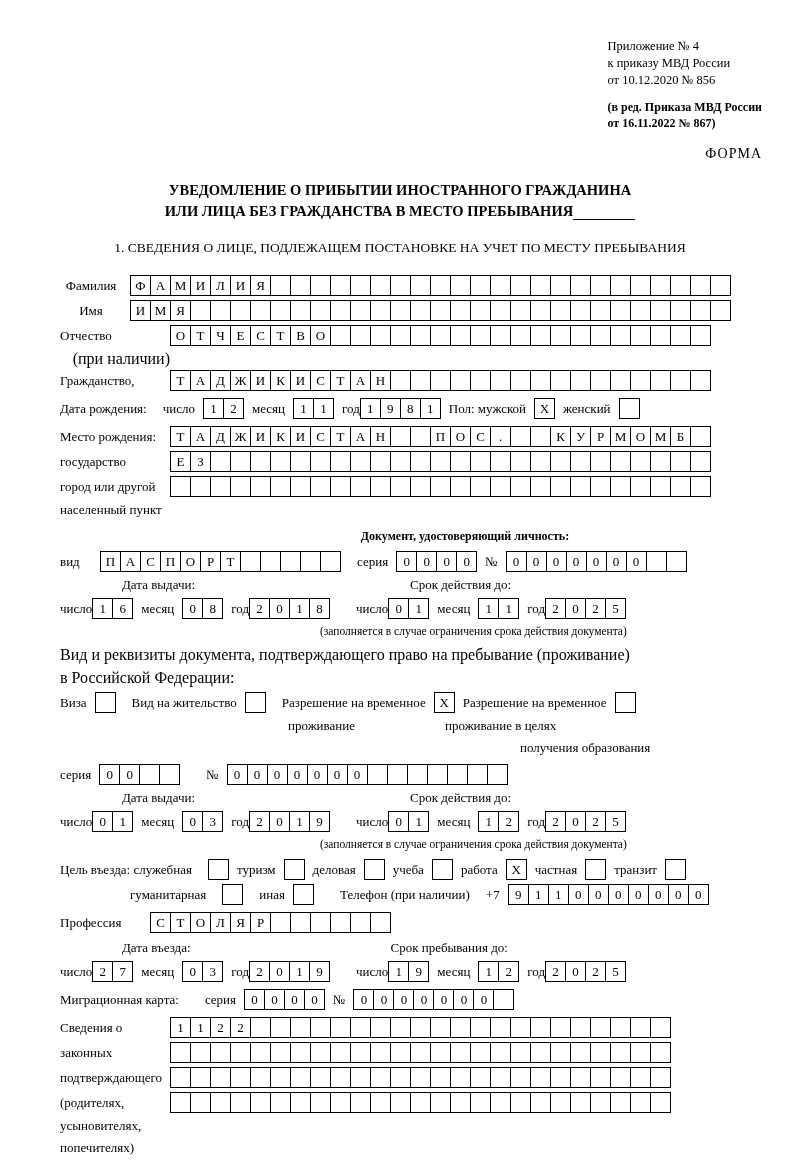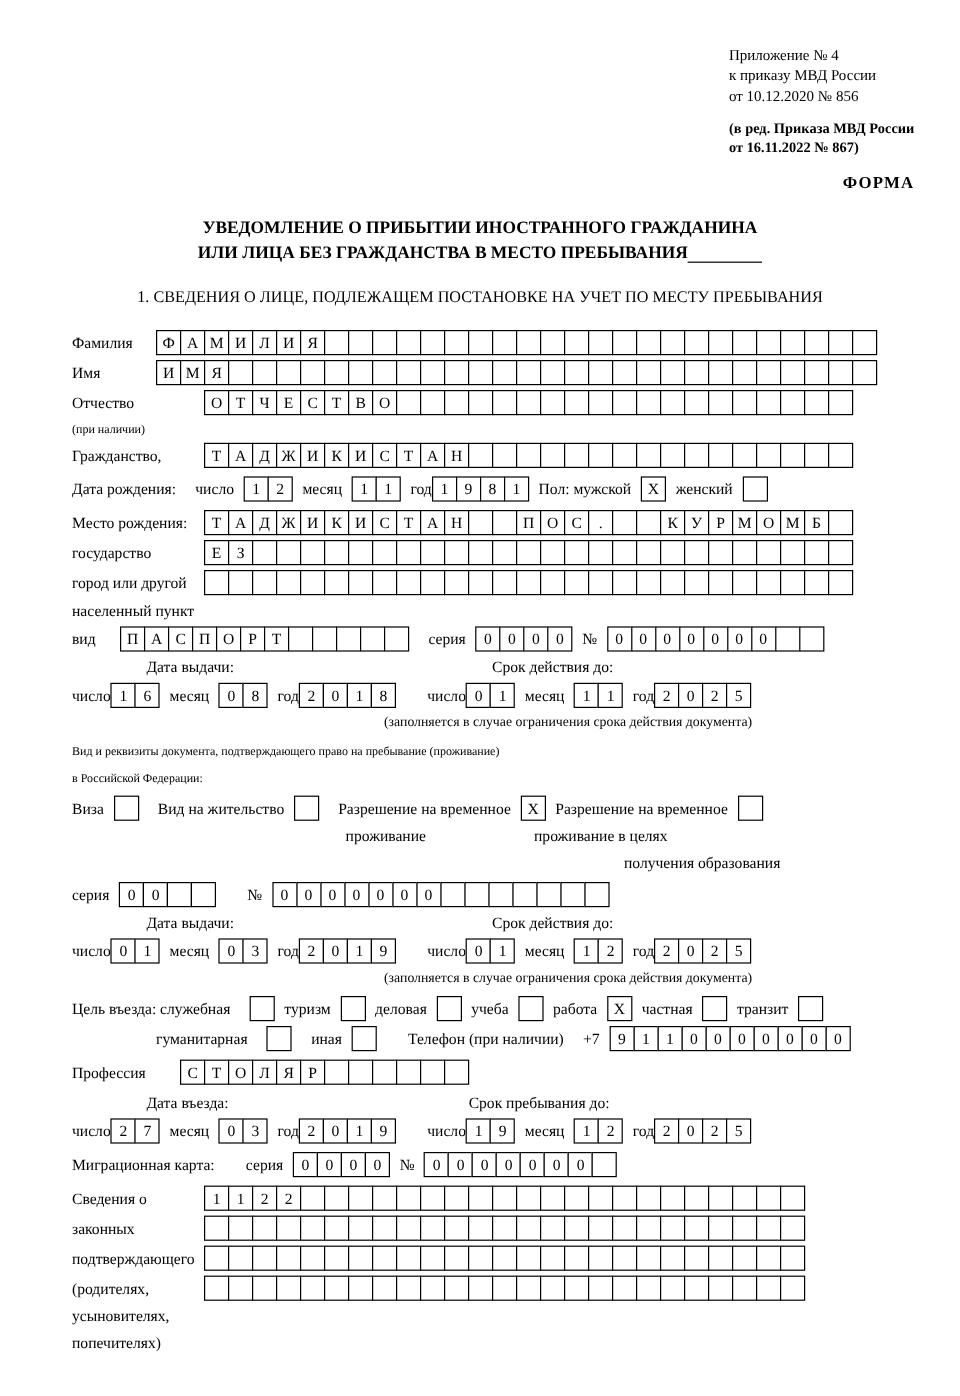--- a/index.html
+++ b/index.html
@@ -8,45 +8,45 @@
     background:#ffffff;
     font-family:"Liberation Serif", serif;
     color:#000;
     font-size:13px;
   }
   .page{position:relative;width:800px;min-height:1163px;padding:16px;box-sizing:border-box;}
   .hdr{
     position:absolute;right:38px;top:38px;text-align:left;font-size:12.5px;line-height:1.35;
   }
   .hdr .grp2{margin-top:10px;font-size:12px;font-weight:bold;}
-  .forma{position:absolute;right:38px;top:146px;font-weight:bold;font-size:14px;letter-spacing:1px;}
+  .forma{position:absolute;right:38px;top:146px;font-weight:normal;font-size:14px;letter-spacing:1px;}
   .title{
     position:absolute;left:0;right:0;top:180px;text-align:center;font-weight:bold;font-size:14.5px;line-height:1.45;
   }
   .title .ul{display:inline-block;border-bottom:1px solid #000;width:62px;vertical-align:middle;height:13px;}
   .sect1{position:absolute;left:0;right:0;top:240px;text-align:center;font-weight:normal;font-size:13.5px;}
   .body{position:absolute;left:60px;top:275px;right:20px;}
   .row{display:flex;align-items:center;margin-bottom:4px;min-height:21px;}
   .lbl{font-size:13px;white-space:nowrap;}
   .cells{display:flex;}
   .c{
     width:21px;height:21px;border:1px solid #000;box-sizing:border-box;
     display:flex;align-items:center;justify-content:center;
     font-size:13px;font-family:"Liberation Serif",serif;margin-right:0px;
     background:#fff;
   }
   .c + .c{margin-left:-1px;}
-  .sub{font-size:10px;}
+  .sub{font-size:16px;text-align:right;}
   .bold{font-weight:bold;}
   .note{font-size:11.5px;}
   .rowgap{margin-top:7px;}
   .spacer{width:8px;}
   .spacer-l{width:16px;}
   .spacer-xl{width:26px;}
-  .w-fam{width:62px;}
+  .w-fam{width:62px;text-align:center;}
 </style>
 </head>
 <body>
 
 <div class="page">
 
   <div class="hdr">
     <div>Приложение № 4</div>
     <div>к приказу МВД России</div>
     <div>от 10.12.2020 № 856</div>
@@ -339,20 +339,23 @@
           <div class="c"></div>
           <div class="c"></div>
           <div class="c"></div>
           <div class="c"></div>
         </div>
     </div>
     <div class="row" style="min-height:18px">
       <div class="lbl" style="width:110px">населенный пункт</div>
     </div>
 
+    <div class="row rowgap" style="justify-content:center">
+      <div class="lbl bold" style="font-size:12px;margin-left:90px">Документ, удостоверяющий личность:</div>
+    </div>
 
     <div class="row">
       <div class="lbl" style="width:40px">вид</div>
       <div class="cells">
           <div class="c">П</div>
           <div class="c">А</div>
           <div class="c">С</div>
           <div class="c">П</div>
           <div class="c">О</div>
           <div class="c">Р</div>

